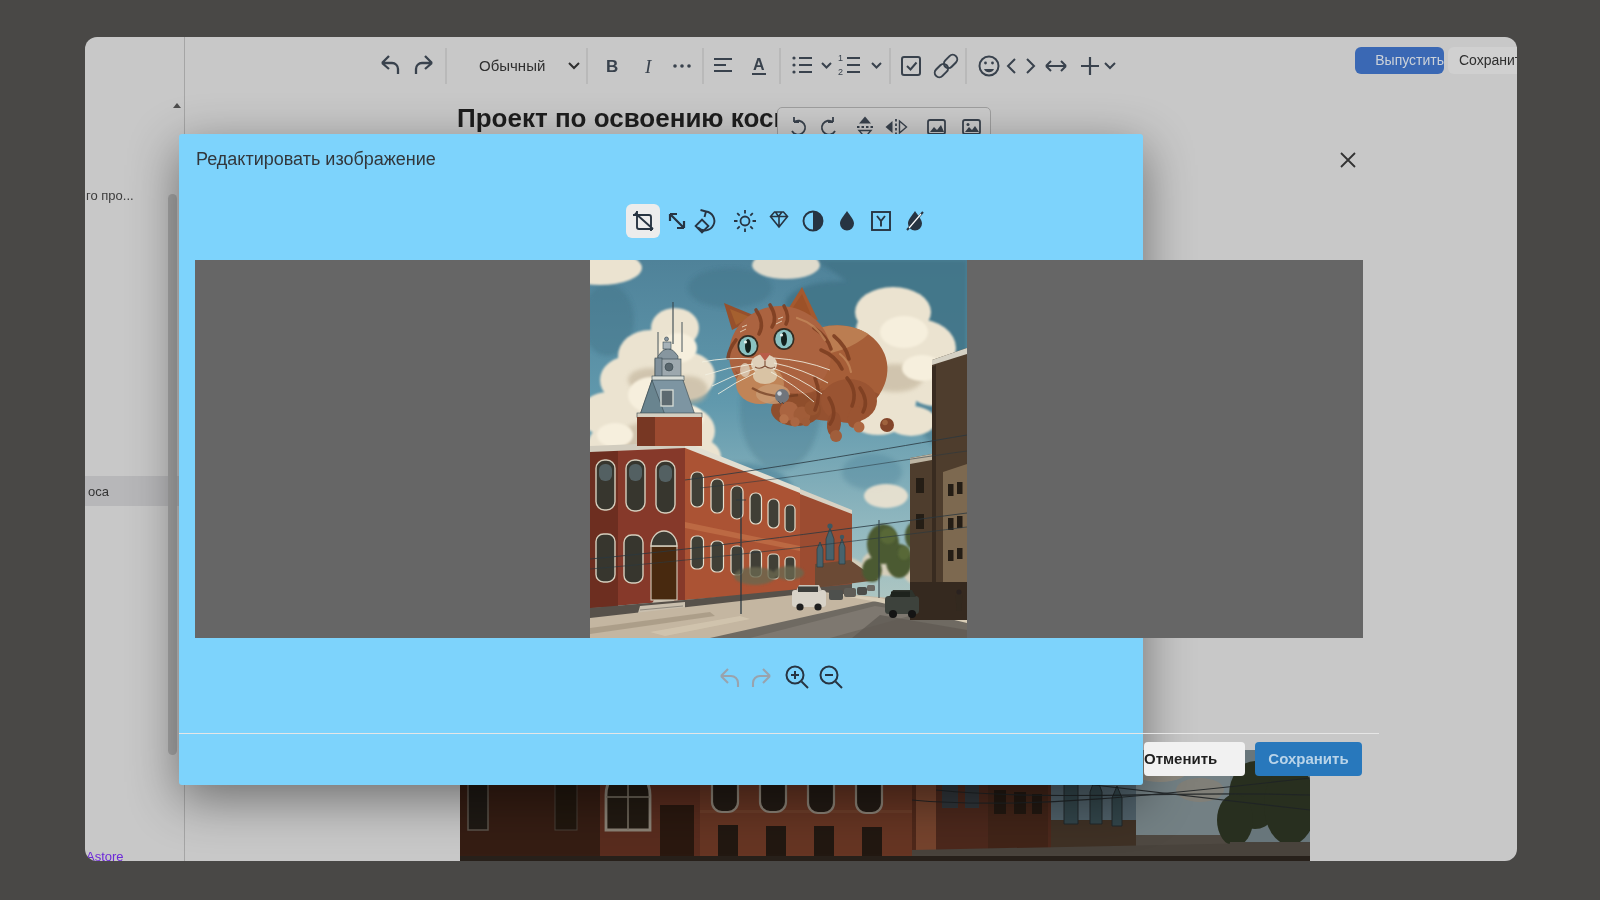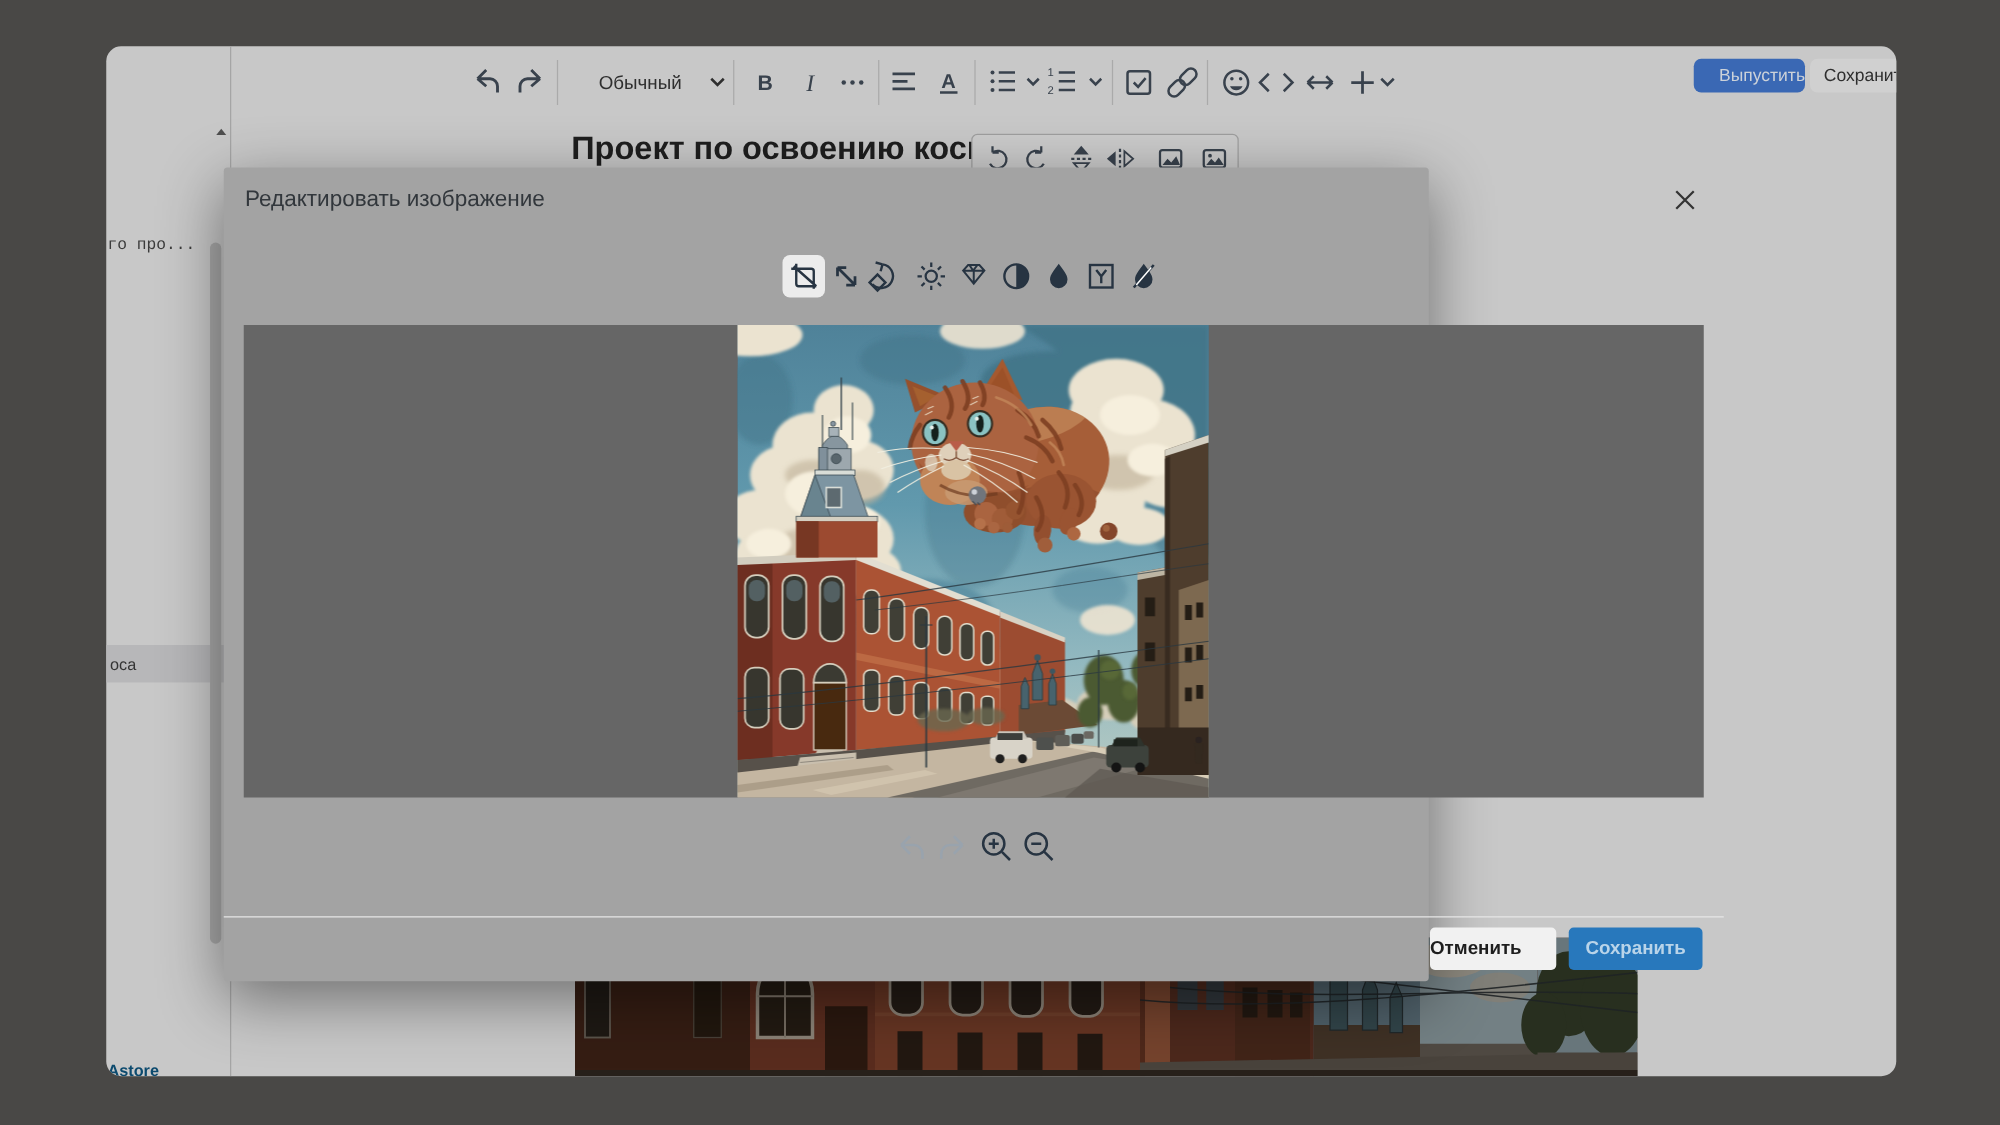--- a/index.html
+++ b/index.html
@@ -5,39 +5,39 @@
   * { margin:0; padding:0; box-sizing:border-box; }
   html,body { width:1600px; height:900px; overflow:hidden; }
   body { background:#494846; font-family:"Liberation Sans", sans-serif; position:relative; }
 
   .page { position:absolute; left:85px; top:37px; width:1432px; height:824px;
           background:#c8c8c8; border-radius:12px; overflow:hidden; }
   .sidebar-border { position:absolute; left:99px; top:0; width:1px; height:824px; background:#a5a5a5; }
   .sb-thumb { position:absolute; left:83px; top:157px; width:9px; height:561px; background:#a9a9a9; border-radius:5px; }
   .sb-arrow { position:absolute; left:88px; top:66px; width:0; height:0;
               border-left:4.5px solid transparent; border-right:4.5px solid transparent; border-bottom:5.5px solid #4e4e4e; }
-  .sb-item1 { position:absolute; left:1px; top:151px; font-size:13px; color:#3c3c3c; white-space:nowrap;font-family:Liberation Mono, monospace; }
-  .sb-sel { position:absolute; left:0; top:439px; width:99px; height:30px; background:#b7b7b9;margin-top:40px; }
+  .sb-item1 { position:absolute; left:1px; top:151px; font-size:13px; color:#3c3c3c; white-space:nowrap; }
+  .sb-sel { position:absolute; left:0; top:439px; width:99px; height:30px; background:#b7b7b9; }
   .sb-sel span { position:absolute; left:3px; top:8px; font-size:13px; color:#343434; }
-  .sb-astore { position:absolute; left:1px; top:812px; font-size:13px; color:#0c4a6e; font-weight:bold; }
+  .sb-astore { position:absolute; left:1px; top:812px; font-size:13px; color:#6d28d9; font-weight:normal; }
   .toolbar { position:absolute; left:100px; top:0; width:1332px; height:58px; }
 
   .doc-title { position:absolute; left:372px; top:66px; font-size:26px; font-weight:700; color:#1e1e1e; white-space:nowrap; }
 
   .float-tb { position:absolute; left:692px; top:70px; width:214px; height:40px; background:#cbcbcb;
               border:1px solid #9f9f9f; border-radius:5px; }
 
   .btn-vypustit { position:absolute; left:1270px; top:10px; width:89px; height:27px; background:#3a68b4;
                   border-radius:6px; color:#ccd2d9; font-size:14px; text-align:right; line-height:27px; }
   .btn-sohranit-top { position:absolute; left:1363px; top:10px; width:92px; height:27px; background:#d0d0d0;
                       border-radius:6px; color:#2e2e2e; font-size:14px; line-height:27px; padding-left:11px; }
 
   .docimg { position:absolute; left:375px; top:713px; width:850px; height:111px; }
 
-  .modal { position:absolute; left:179px; top:134px; width:964px; height:651px; background:#a3a3a3;
+  .modal { position:absolute; left:179px; top:134px; width:964px; height:651px; background:#7dd3fc;
            border-radius:3px; box-shadow:0 14px 50px rgba(0,0,0,0.45); }
   .m-title { position:absolute; left:17px; top:15px; font-size:18px; color:#32373c; }
   .m-close { position:absolute; left:1155px; top:12px; width:28px; height:28px; color:#333; }
   .m-tools { position:absolute; left:0; top:70px; width:1200px; height:34px; }
   .m-tools svg { position:relative; }
   .crop-active { position:absolute; left:447px; top:0px; width:34px; height:34px; background:#ececec; border-radius:6px; }
   .m-canvas { position:absolute; left:16px; top:126px; width:1168px; height:378px; background:#666666; overflow:hidden; }
   .m-nav { position:absolute; left:0px; top:524px; width:1200px; height:40px; }
   .m-footer-line { position:absolute; left:0; top:599px; width:1200px; height:1px; background:#e6e6e6; }
   .btn-cancel { position:absolute; left:965px; top:608px; width:101px; height:34px; background:#f1f1f1; border-radius:4px;

